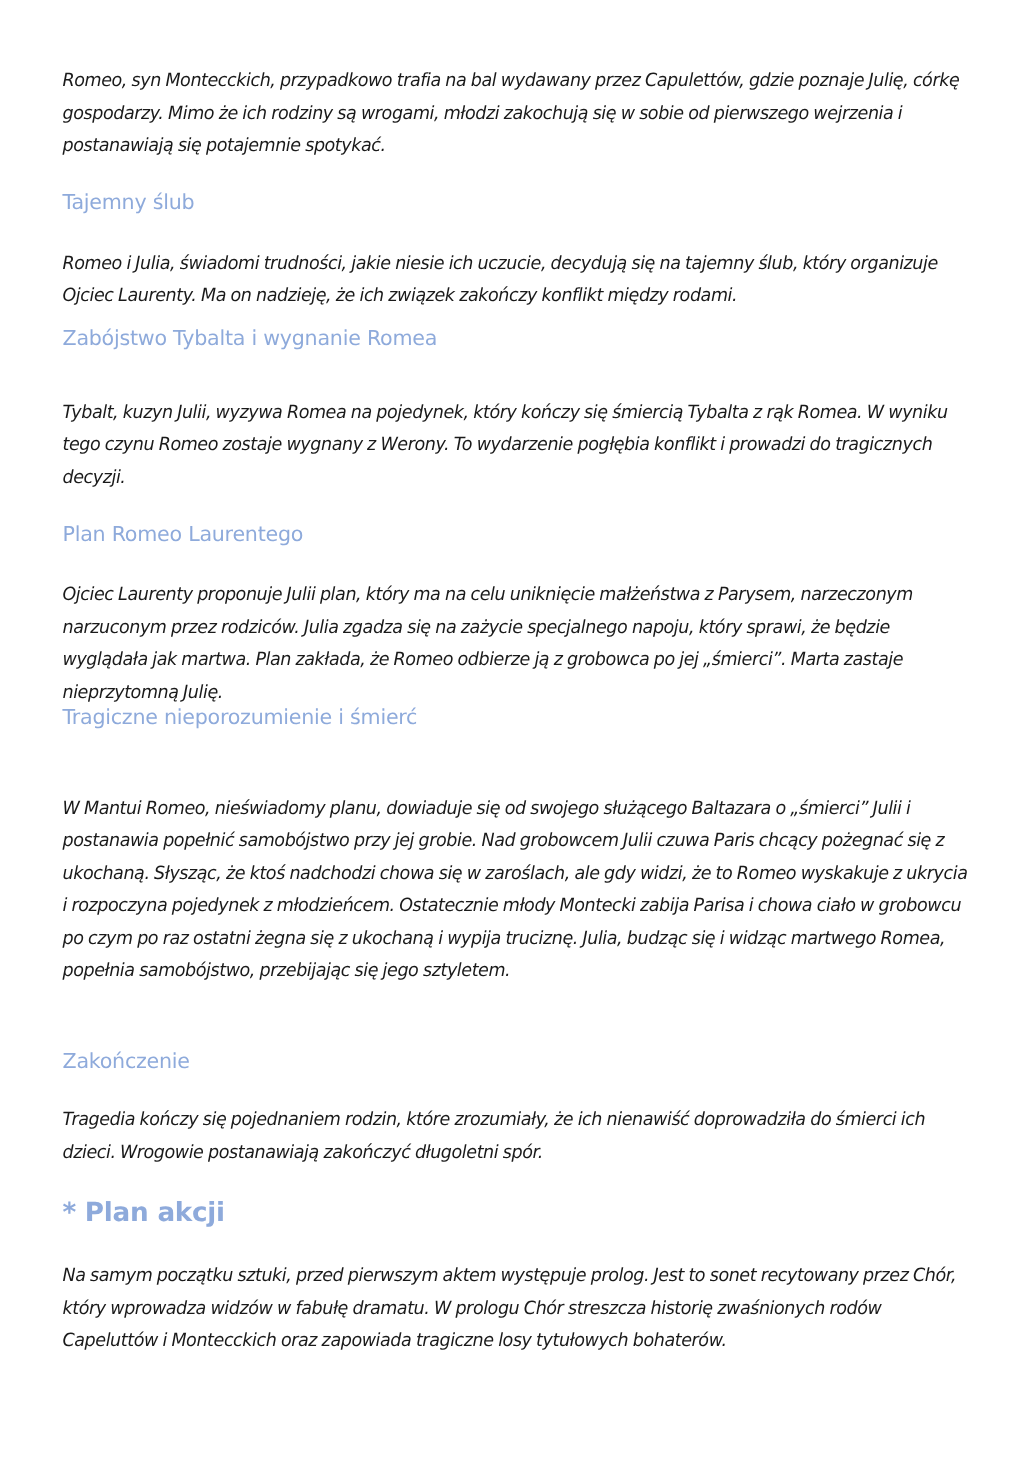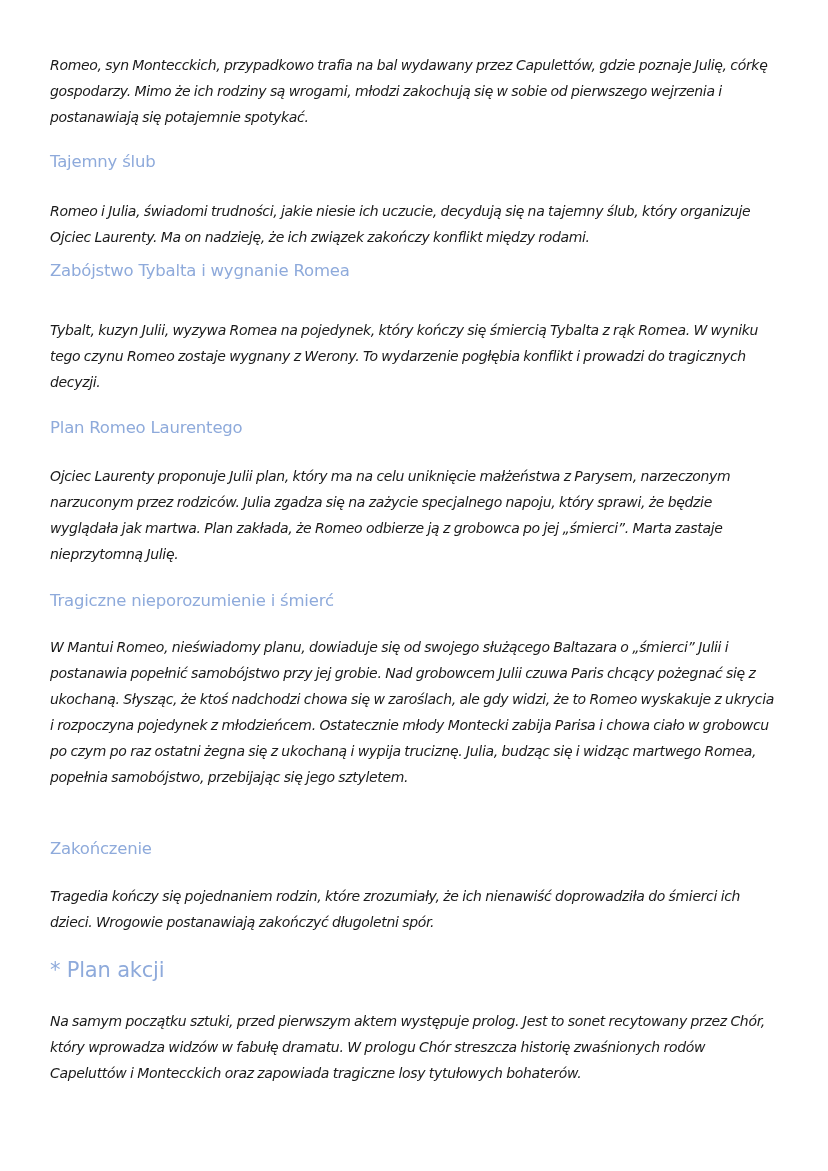--- a/index.html
+++ b/index.html
@@ -38,40 +38,41 @@
       font-size: 16.5px;
       line-height: 26px;
       margin: 0;
       font-weight: normal;
       letter-spacing: -0.2px;
       font-family: "DejaVu Sans", sans-serif;
     }
     .heading.big {
       font-size: 21px;
       line-height: 30px;
+      font-weight: bold;
     }
     .blk { position: absolute; left: 0; }
   </style>
 </head>
 <body>
 
 <div class="page">
 
   <p class="para blk" style="top:0px;">Romeo, syn Montecckich, przypadkowo trafia na bal wydawany przez Capulettów, gdzie poznaje Julię, córkę gospodarzy. Mimo że ich rodziny są wrogami, młodzi zakochują się w sobie od pierwszego wejrzenia i postanawiają się potajemnie spotykać.</p>
 
   <h3 class="heading blk" style="top:97px;">Tajemny ślub</h3>
   <p class="para blk" style="top:146px;">Romeo i Julia, świadomi trudności, jakie niesie ich uczucie, decydują się na tajemny ślub, który organizuje Ojciec Laurenty. Ma on nadzieję, że ich związek zakończy konflikt między rodami.</p>
 
   <h3 class="heading blk" style="top:206px;">Zabójstwo Tybalta i wygnanie Romea</h3>
   <p class="para blk" style="top:265px;">Tybalt, kuzyn Julii, wyzywa Romea na pojedynek, który kończy się śmiercią Tybalta z rąk Romea. W wyniku tego czynu Romeo zostaje wygnany z Werony. To wydarzenie pogłębia konflikt i prowadzi do tragicznych decyzji.</p>
 
   <h3 class="heading blk" style="top:363px;">Plan Romeo Laurentego</h3>
   <p class="para blk" style="top:411px;">Ojciec Laurenty proponuje Julii plan, który ma na celu uniknięcie małżeństwa z Parysem, narzeczonym narzuconym przez rodziców. Julia zgadza się na zażycie specjalnego napoju, który sprawi, że będzie wyglądała jak martwa. Plan zakłada, że Romeo odbierze ją z grobowca po jej „śmierci”. Marta zastaje nieprzytomną Julię.</p>
 
-  <h3 class="heading blk" style="top:536px;">Tragiczne nieporozumienie i śmierć</h3>
+  <h3 class="heading blk" style="top:509px;">Tragiczne nieporozumienie i śmierć</h3>
   <p class="para blk" style="top:582px;">W Mantui Romeo, nieświadomy planu, dowiaduje się od swojego służącego Baltazara o „śmierci” Julii i postanawia popełnić samobójstwo przy jej grobie. Nad grobowcem Julii czuwa Paris chcący pożegnać się z ukochaną. Słysząc, że ktoś nadchodzi chowa się w zaroślach, ale gdy widzi, że to Romeo wyskakuje z ukrycia i rozpoczyna pojedynek z młodzieńcem. Ostatecznie młody Montecki zabija Parisa i chowa ciało w grobowcu po czym po raz ostatni żegna się z ukochaną i wypija truciznę. Julia, budząc się i widząc martwego Romea, popełnia samobójstwo, przebijając się jego sztyletem.</p>
 
   <h3 class="heading blk" style="top:784px;">Zakończenie</h3>
   <p class="para blk" style="top:831px;">Tragedia kończy się pojednaniem rodzin, które zrozumiały, że ich nienawiść doprowadziła do śmierci ich dzieci. Wrogowie postanawiają zakończyć długoletni spór.</p>
 
   <h2 class="heading big blk" style="top:903px;">* Plan akcji</h2>
   <p class="para blk" style="top:956px;">Na samym początku sztuki, przed pierwszym aktem występuje prolog. Jest to sonet recytowany przez Chór, który wprowadza widzów w fabułę dramatu. W prologu Chór streszcza historię zwaśnionych rodów Capeluttów i Montecckich oraz zapowiada tragiczne losy tytułowych bohaterów.</p>
 
 </div>
 

